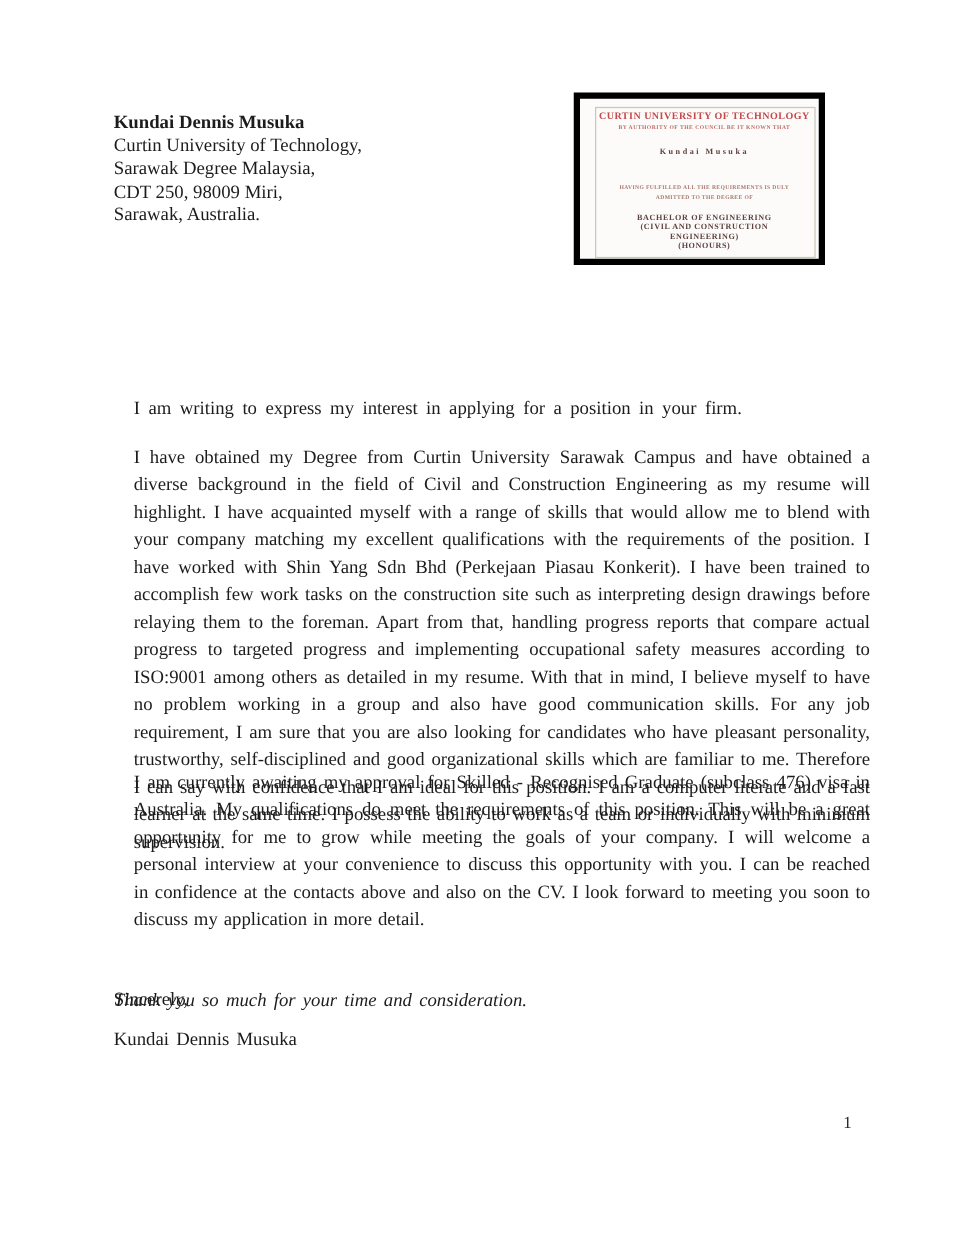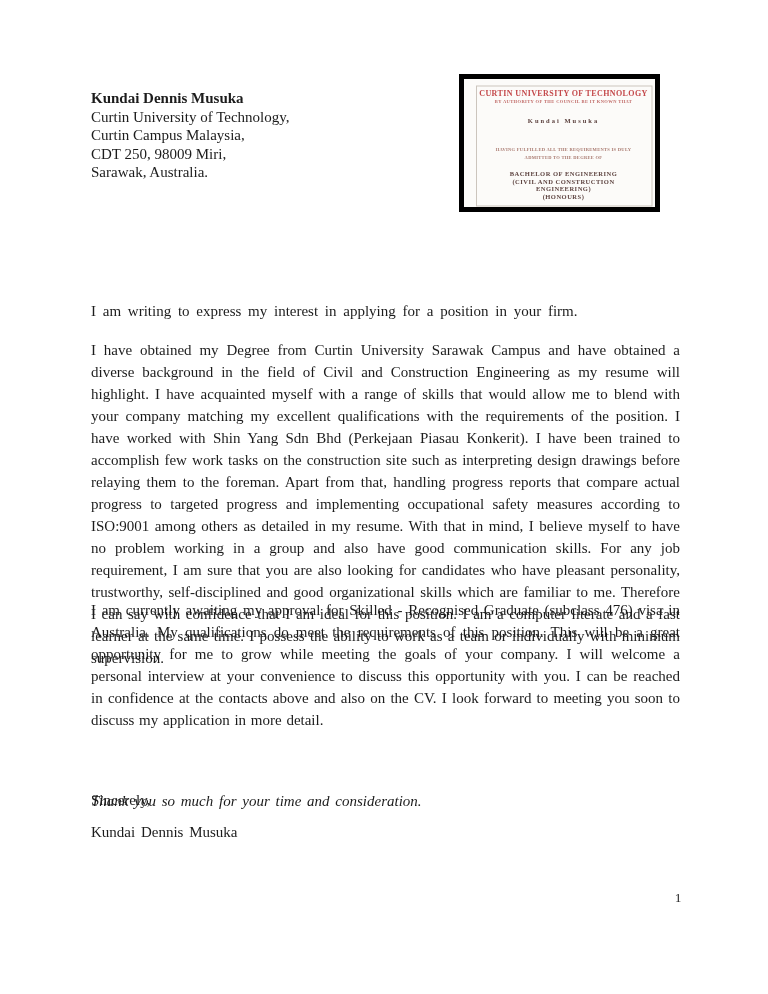--- a/index.html
+++ b/index.html
@@ -20,21 +20,21 @@
   .textblock {
     position: absolute;
     left: 91px;
     width: 589px;
     font-size: 15px;
     line-height: 22px;
   }
   .address { top: 89px; line-height: 18.6px; }
   .address .sender-name { font-weight: bold; }
   .salutation { top: 231px; }
-  .para { margin: 0; text-align: justify; word-spacing: 1px; }
+  .para { margin: 16px; text-align: justify; word-spacing: 1px; }
   .p1 { top: 300px; text-align: left; word-spacing: 3px; }
   .p2 { top: 339px; }
   .p3 { top: 599px; }
   .thanks { top: 790px; word-spacing: 2px; font-style: italic; }
   .sincerely { top: 789px; }
   .signature { top: 821px; word-spacing: 2px; }
   .pagenum {
     position: absolute;
     top: 890px;
     left: 668px;
@@ -120,21 +120,21 @@
   }
 </style>
 </head>
 <body>
 
 <div class="page">
 
   <div class="textblock address">
     <div class="sender-name">Kundai Dennis Musuka</div>
     <div>Curtin University of Technology,</div>
-    <div>Curtin Campus Malaysia,</div>
+    <div>Sarawak Degree Malaysia,</div>
     <div>CDT 250, 98009 Miri,</div>
     <div>Sarawak, Australia.</div>
   </div>
 
   <div class="cert">
     <div class="cert-scale">
       <div class="cert-inner"></div>
       <div class="cert-line-abs cert-title">CURTIN UNIVERSITY OF TECHNOLOGY</div>
       <div class="cert-line-abs cert-sub">BY AUTHORITY OF THE COUNCIL BE IT KNOWN THAT</div>
       <div class="cert-line-abs cert-name">Kundai Musuka</div>

